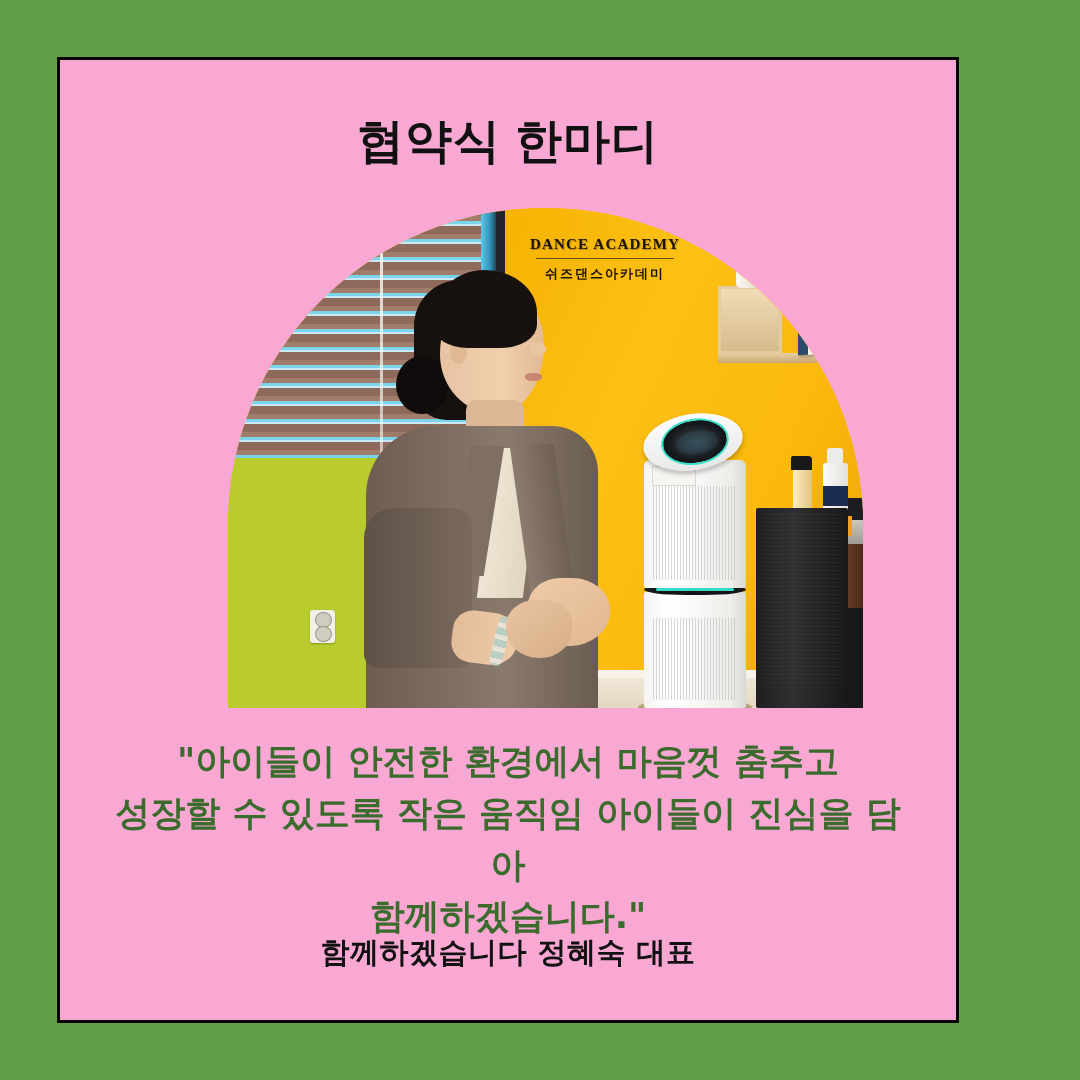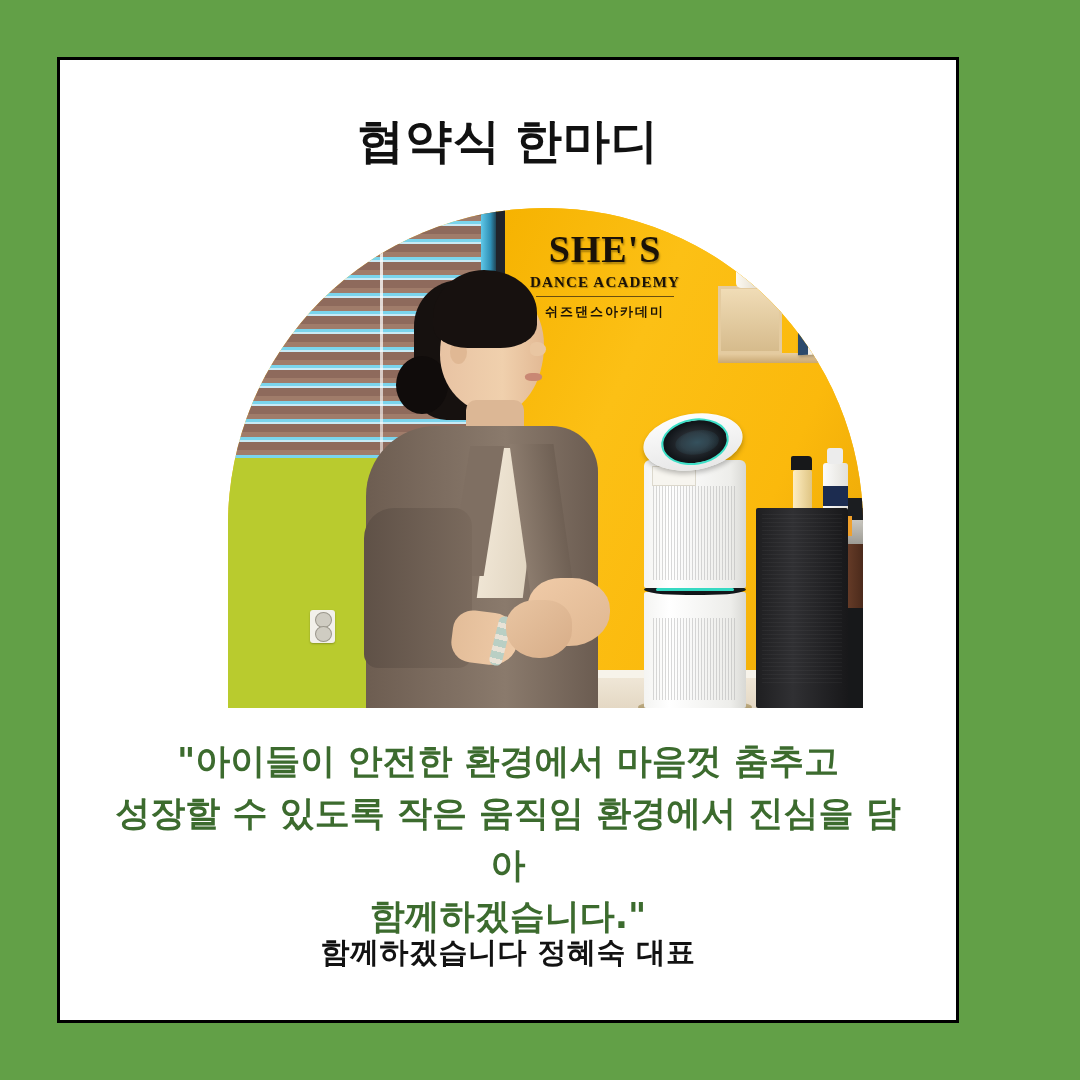--- a/index.html
+++ b/index.html
@@ -7,21 +7,21 @@
     width:1080px;height:1080px;
     background:#62a047;
     font-family:"Liberation Sans","DejaVu Sans",sans-serif;
     overflow:hidden;
   }
   .poster{
     position:absolute;
     left:57px;top:57px;
     width:902px;height:966px;
     box-sizing:border-box;
-    background:#ffffff;
+    background:#f9a8d4;
     border:3px solid #000000;
   }
   .card-inner{
     position:relative;
     width:100%;height:100%;
     box-sizing:border-box;
   }
 
   
   .title{
@@ -462,21 +462,20 @@
         <div class="blinds-edge"></div>
 
         <div class="greenwall">
           <div class="outlet"></div>
         </div>
 
         <div class="yellowwall"></div>
         <div class="wall-dark-strip"></div>
 
         <div class="sign">
-          <div class="sign-main">SHE'S</div>
           <div class="sign-sub">DANCE ACADEMY</div>
           <div class="sign-rule"></div>
           <div class="sign-kr">쉬즈댄스아카데미</div>
         </div>
 
         <div class="shelf"></div>
         <div class="shelf-box"></div>
         <div class="redplant"></div>
         <div class="vase"></div>
         <div class="flowers">
@@ -536,20 +535,20 @@
           <div class="bracelet"></div>
           <div class="hand"></div>
           <div class="hand2"></div>
         </div>
 
       </div>
     </div>
 
     <div class="quote">
       <span>"아이들이 안전한 환경에서 마음껏 춤추고</span>
-      <span>성장할 수 있도록 작은 움직임 환경에서 진심을 담아</span>
+      <span>성장할 수 있도록 작은 움직임 아이들이 진심을 담아</span>
       <span>함께하겠습니다."</span>
     </div>
 
     <div class="attribution">함께하겠습니다 정혜숙 대표</div>
 
   </div>
 </div>
 
 </body></html>

